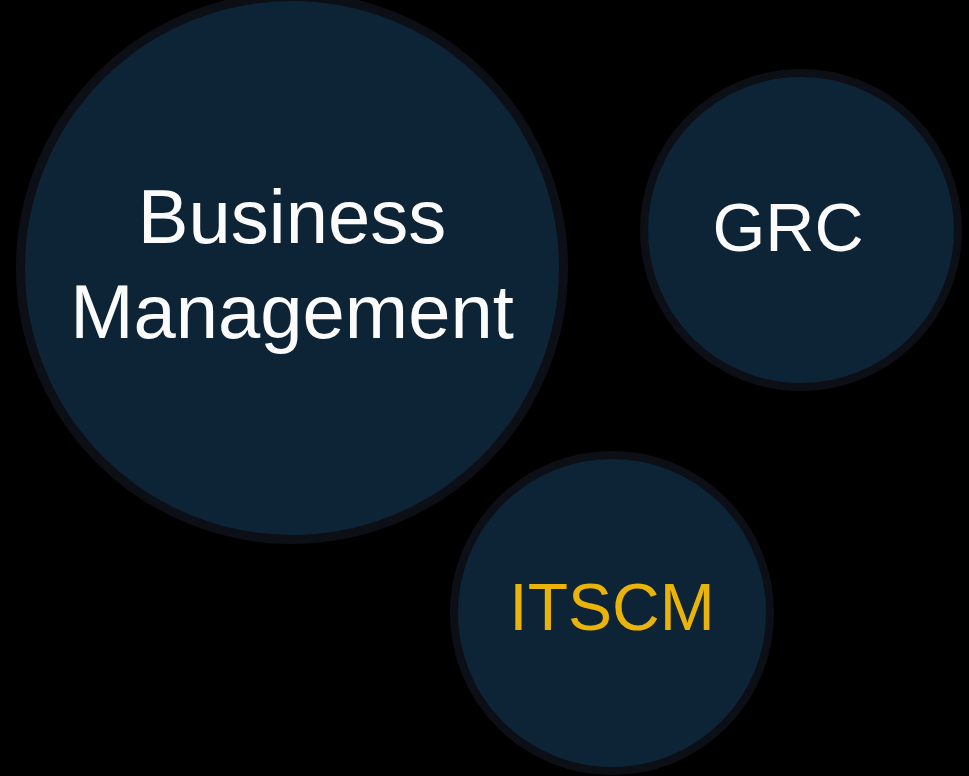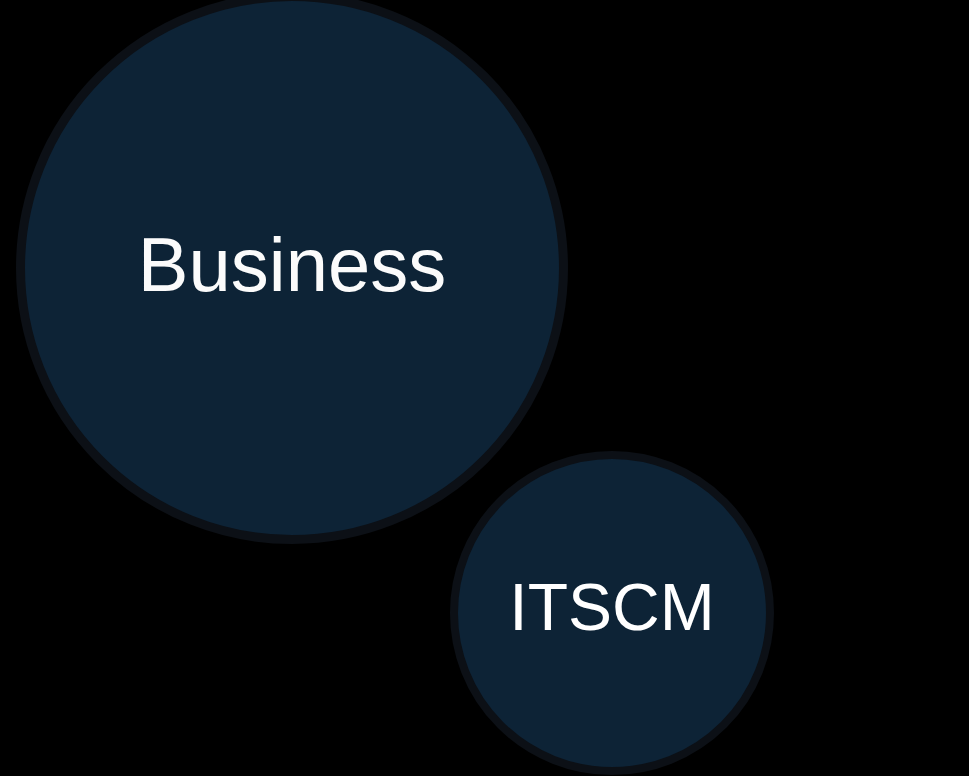--- a/index.html
+++ b/index.html
@@ -76,21 +76,25 @@
   }
 </style>
 </head>
 <body style="background: rgb(0, 0, 0);">
 
 <div class="canvas">
 
   <div class="circle circle-bcm" style="background: rgb(13, 35, 54); border-color: rgb(12, 16, 22); color: rgb(251, 251, 251);">
     <div class="label">
       <div>Business</div>
+      <div>Management</div>
     </div>
   </div>
 
+  <div class="circle circle-grc" style="background: rgb(13, 35, 54); border-color: rgb(12, 16, 22); color: rgb(251, 251, 251);">
+    <div class="label">GRC</div>
+  </div>
 
-  <div class="circle circle-itscm" style="background: rgb(13, 35, 54); border-color: rgb(12, 16, 22); color: #ffffff;">
+  <div class="circle circle-itscm" style="background: rgb(13, 35, 54); border-color: rgb(12, 16, 22); color: #eab308;">
     <div class="label">ITSCM</div>
   </div>
 
 </div>
 
 </body></html>

